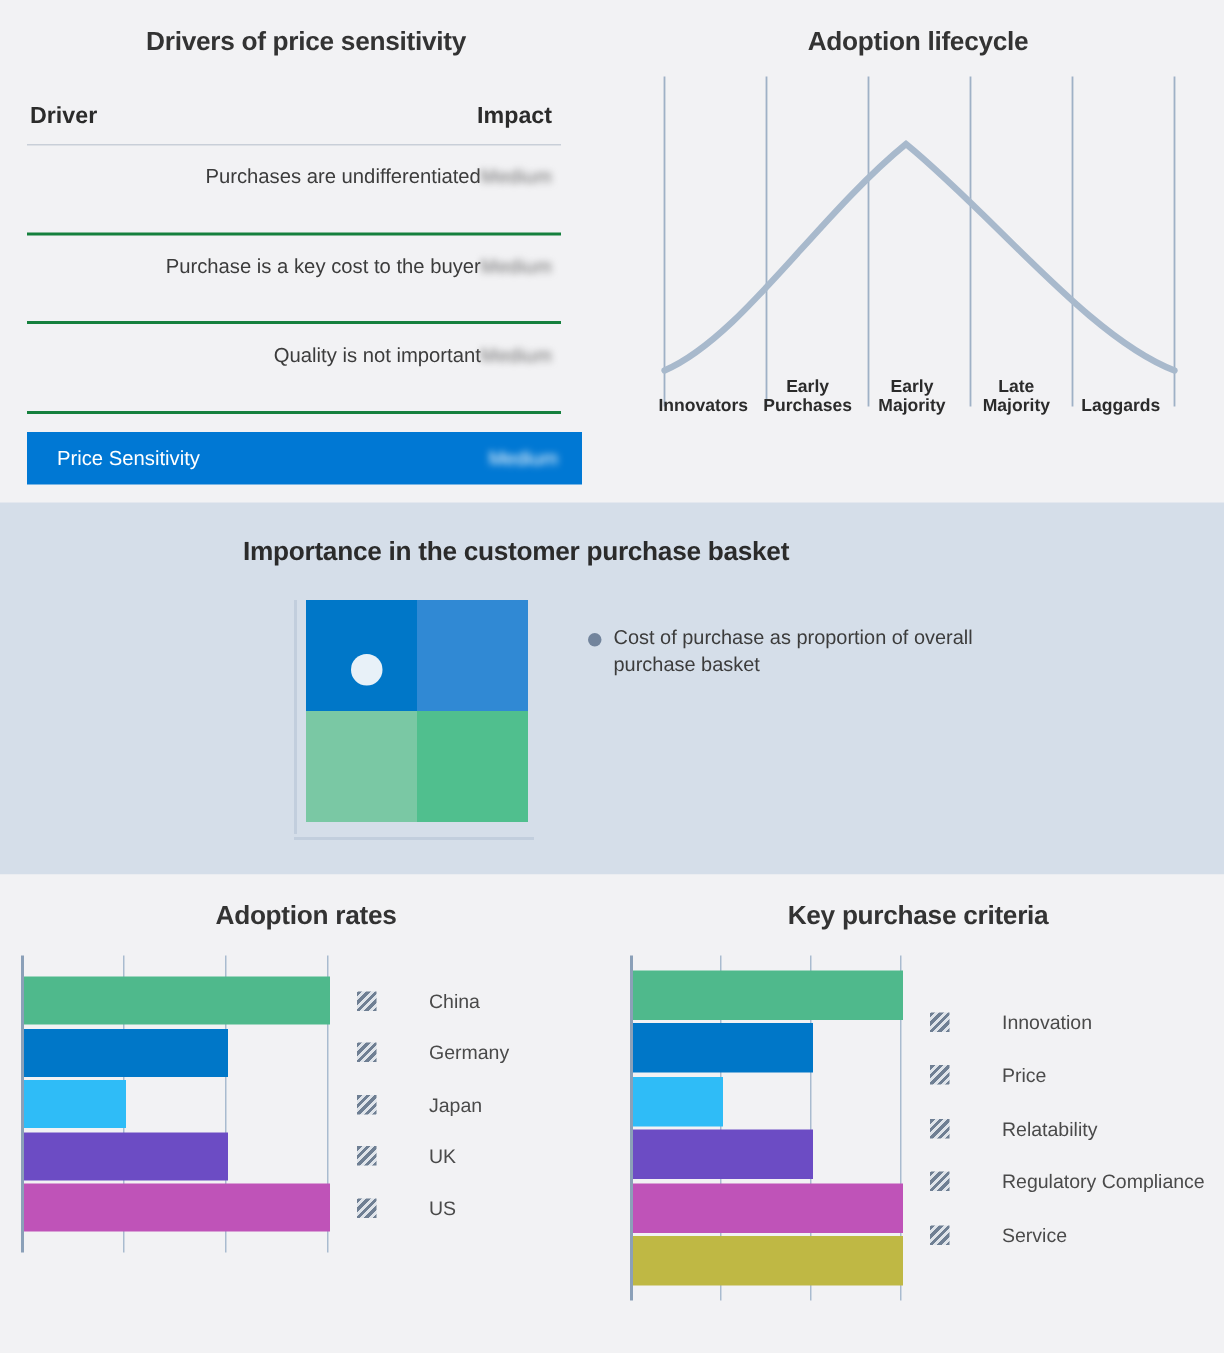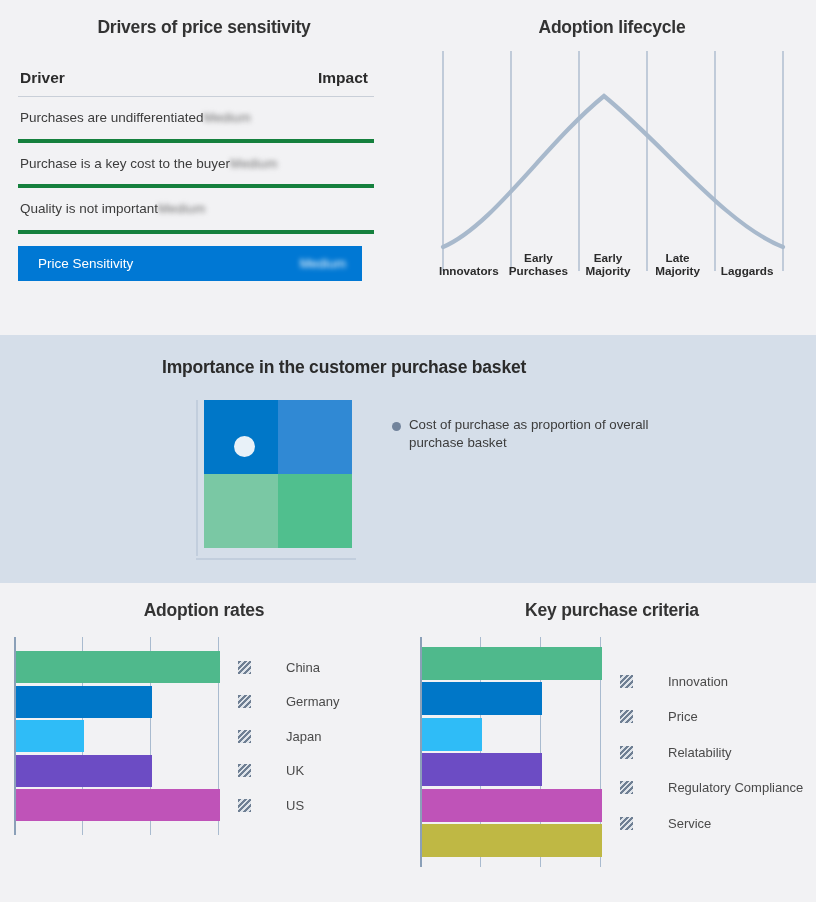--- a/index.html
+++ b/index.html
@@ -54,42 +54,42 @@
     padding: 0 6px 9px 2px;
     border-bottom: 1px solid #c9cfd8;
   }
   .dt-head-driver, .dt-head-impact {
     font-size: 15.5px;
     font-weight: bold;
     color: #2b2b2b;
   }
   .dt-row {
     display: flex;
-    justify-content: flex-start;
+    justify-content: flex-end;
     align-items: center;
     height: 41.5px;
-    padding: 0 6px 0 2px;
-    border-bottom: 4px solid #15803d;
+    padding: 0 6px 16px 2px;
+    border-bottom: 2px solid #15803d;
   }
   .dt-row:last-of-type { border-bottom: 1px solid #d3d8df; }
   .dt-driver {
     font-size: 13.5px;
     color: #3c3c3c;
   }
   .dt-impact {
     font-size: 13px;
     color: #6f6f6f;
     filter: blur(2.6px);
     -webkit-filter: blur(2.6px);
     letter-spacing: 0.2px;
     user-select: none;
   }
   .dt-highlight {
     margin: 12px 0 0 0;
-    width: 344px;
+    width: 370px;
     height: 35px;
     background: #0078d4;
     display: flex;
     align-items: center;
     justify-content: space-between;
     padding: 0 16px 0 20px;
     box-sizing: border-box;
   }
   .dt-highlight .dt-hl-label {
     color: #ffffff;

